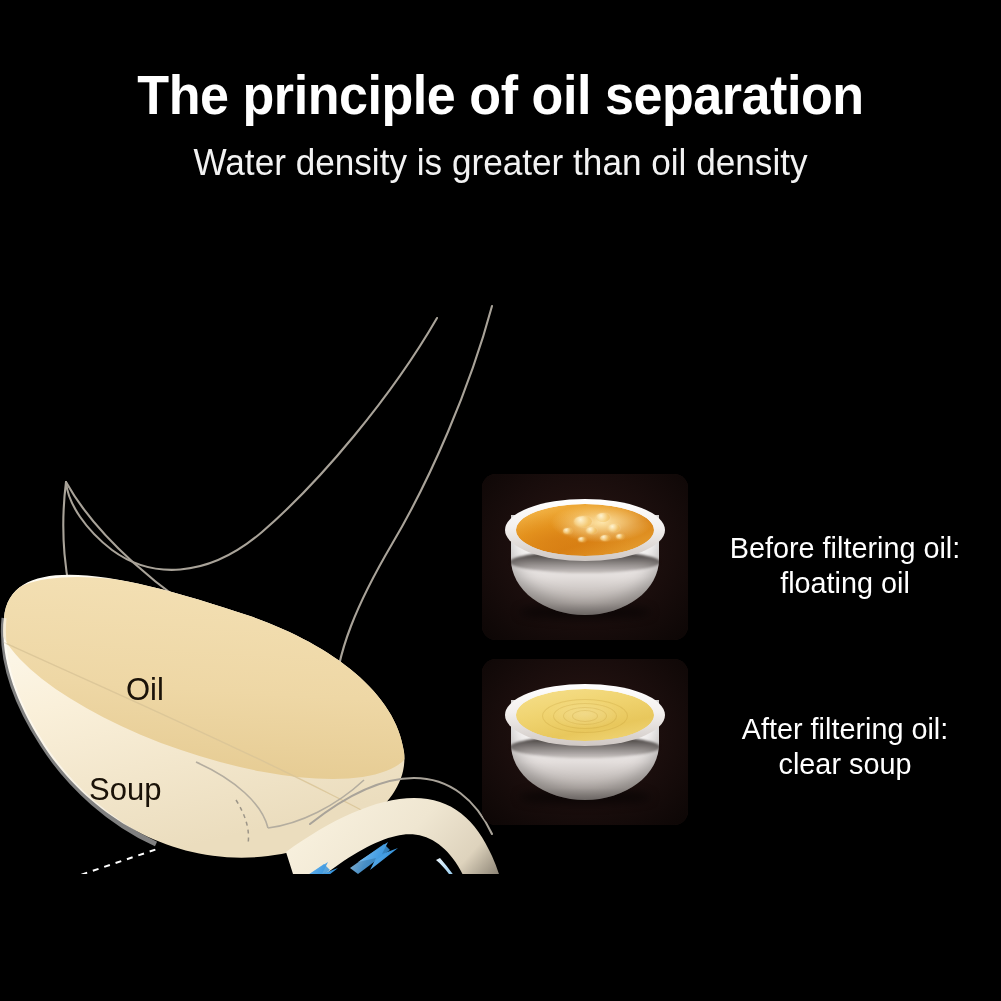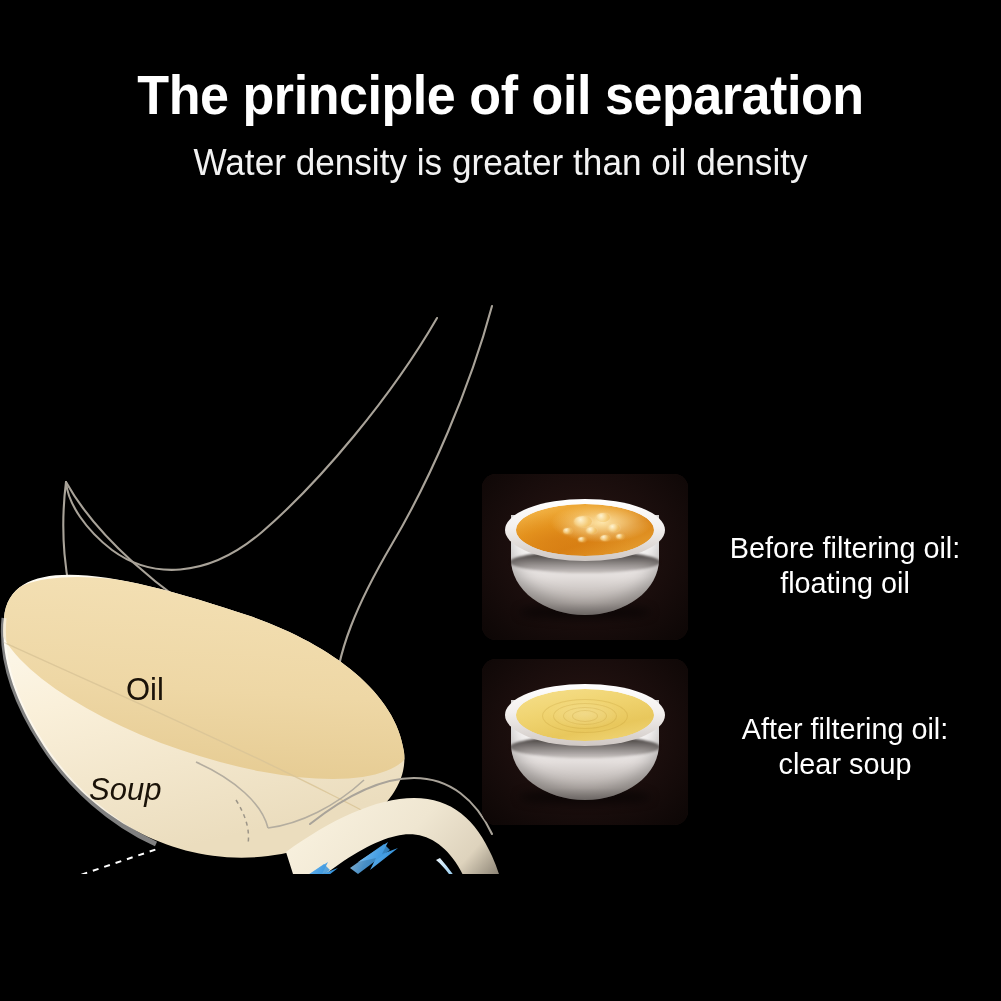--- a/index.html
+++ b/index.html
@@ -182,21 +182,20 @@
   }
   #label-oil {
     left: 126px; top: 666px;
     color: #1a1208;
     font-size: 31px;
   }
   #label-soup {
     left: 89px; top: 766px;
     color: #1a1208;
     font-size: 31px;
-    font-style: italic;
   }
   #label-outofsoup {
     left: 22px; top: 864px;
     color: #ffffff;
     font-size: 32px;
     line-height: 1.16;
   }
   #label-outofsoup .l2 { display: block; }
 </style>
 </head>

